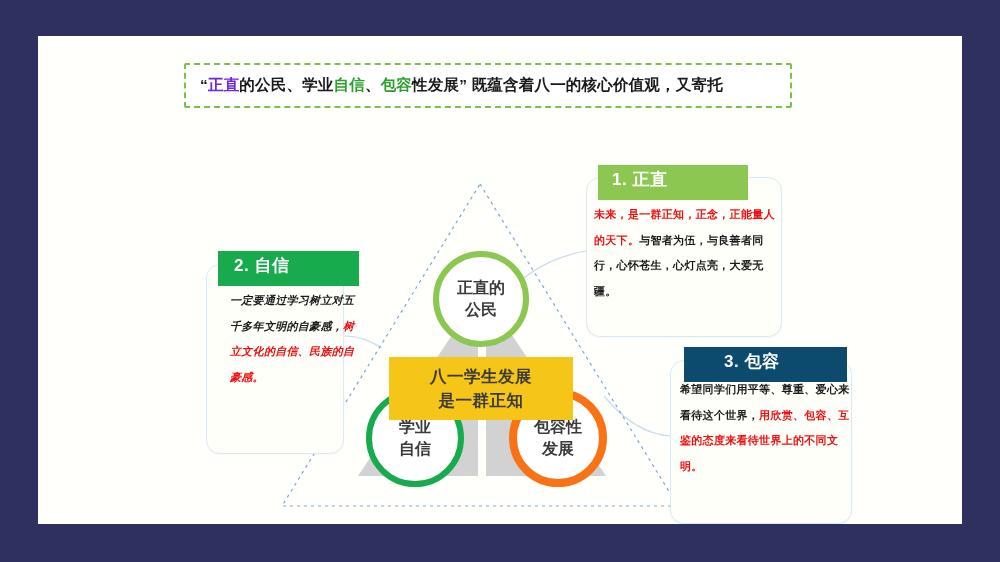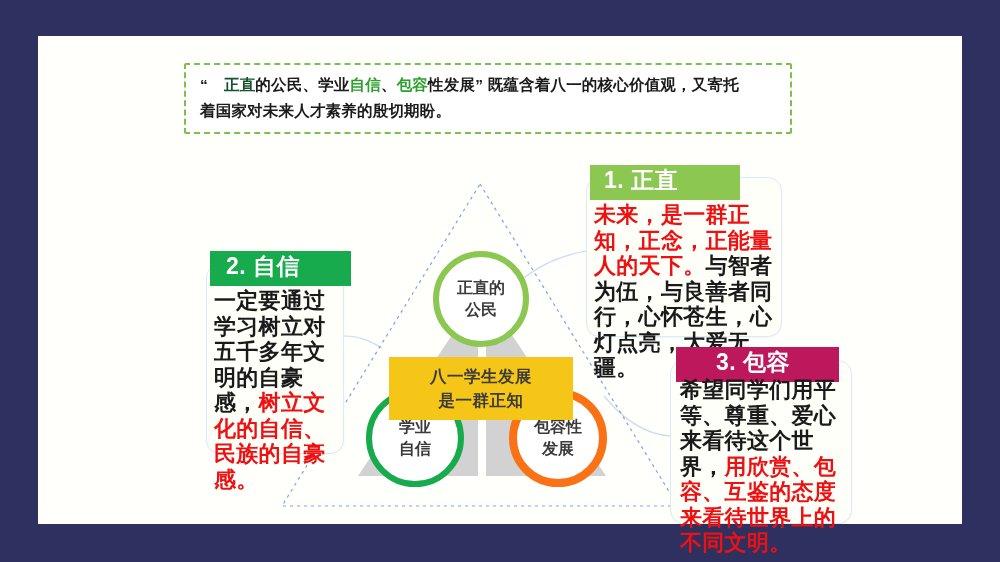--- a/index.html
+++ b/index.html
@@ -48,23 +48,22 @@
     color: #1a1a1a;
     font-weight: bold;
     letter-spacing: 0.2px;
     white-space: nowrap;
   }
   .kw-green {
     color: #2ca02c;
     font-weight: bold;
   }
   .kw-green-dark {
-    color: #14532d;
-    font-weight: bold;
-    margin-left: 16px;
+    color: #6d28d9;
+    font-weight: bold;
   }
 
   
   #diagram {
     position: absolute;
     left: 232px;
     top: 140px;
     width: 420px;
     height: 340px;
   }
@@ -141,29 +140,30 @@
     position: absolute;
     background: #fffffa;
     border: 1px solid #d9ecf5;
     border-radius: 14px;
     box-sizing: border-box;
     box-shadow: 0 1px 2px rgba(0,0,0,0.04);
   }
   .callout-head {
     position: absolute;
     color: #ffffff;
-    font-size: 23px;
+    font-size: 17px;
     font-weight: bold;
     line-height: 26px;
     padding: 2px 12px 3px 14px;
     letter-spacing: 0.5px;
     white-space: nowrap;
+    margin-left: 8px;
   }
   .callout-body {
-    font-size: 22px;
+    font-size: 11px;
     font-weight: bold;
     line-height: 25.5px;
     color: #1a1a1a;
     letter-spacing: 0.3px;
   }
   .red {
     color: #ee1111;
   }
 
   
@@ -197,38 +197,39 @@
   #callout-2-head {
     left: 172px;
     top: 215px;
     width: 113px;
     height: 30px;
     background: #17ab4e;
     padding-left: 16px;
   }
   #callout-2-body {
     position: absolute;
-    left: 176px;
+    left: 192px;
     top: 252px;
     width: 126px;
+    font-style: italic;
   }
 
   
   #callout-3 {
     left: 632px;
     top: 324px;
     width: 182px;
     height: 164px;
   }
   #callout-3-head {
     left: 638px;
     top: 311px;
     width: 111px;
     height: 30px;
-    background: #be185d;
+    background: #0c4a6e;
     padding-left: 40px;
   }
   #callout-3-body {
     position: absolute;
     left: 642px;
     top: 341px;
     width: 172px;
   }
 
   #connector-layer {
@@ -247,21 +248,20 @@
   <div id="slide-canvas">
 
     <svg id="connector-layer" viewBox="0 0 924 488" xmlns="http://www.w3.org/2000/svg">
       <path d="M 548 215 C 520 220 500 230 478 248" fill="none" stroke="#c9dcec" stroke-width="1.2"></path>
       <path d="M 306 300 C 322 300 332 305 344 312" fill="none" stroke="#c9dcec" stroke-width="1.2"></path>
       <path d="M 632 400 C 605 398 584 382 566 360" fill="none" stroke="#c9dcec" stroke-width="1.2"></path>
     </svg>
 
     <div id="header-note">
       <div class="note-line"><span>“</span><span class="kw-green-dark">正直</span><span>的公民、学业</span><span class="kw-green">自信</span><span>、</span><span class="kw-green">包容</span><span>性发展” 既蕴含着八一的核心价值观，又寄托</span></div>
-      <div class="note-line">着国家对未来人才素养的殷切期盼。</div>
     </div>
 
     <div id="diagram">
 
       <svg id="triangle-outline" viewBox="0 0 420 340" xmlns="http://www.w3.org/2000/svg">
         <polygon points="210,8 408,330 12,330" fill="none" stroke="#7aa7d8" stroke-width="1.2" stroke-dasharray="3,4"></polygon>
       </svg>
 
       <svg id="inner-gray" viewBox="0 0 420 340" xmlns="http://www.w3.org/2000/svg">
         <polygon points="208,120 208,300 88,300" fill="#d2d2d2"></polygon>

